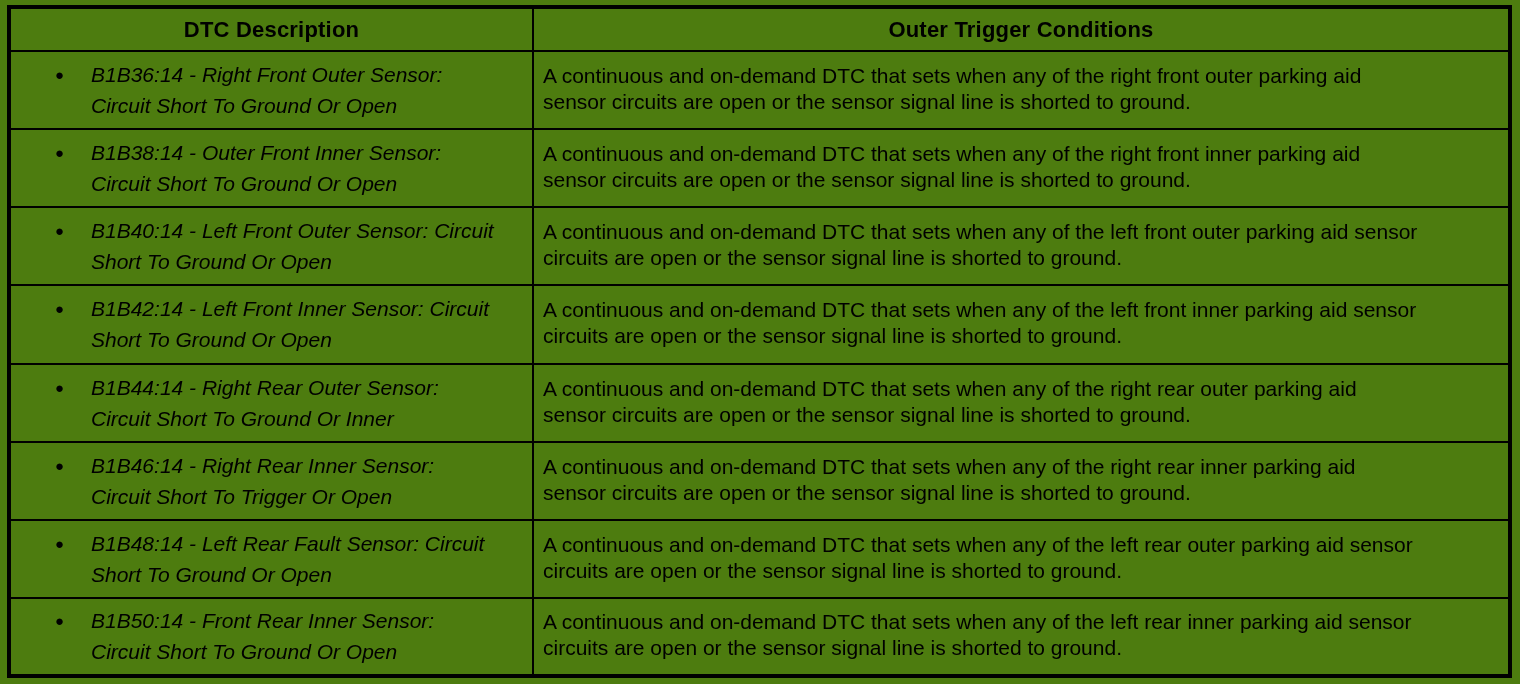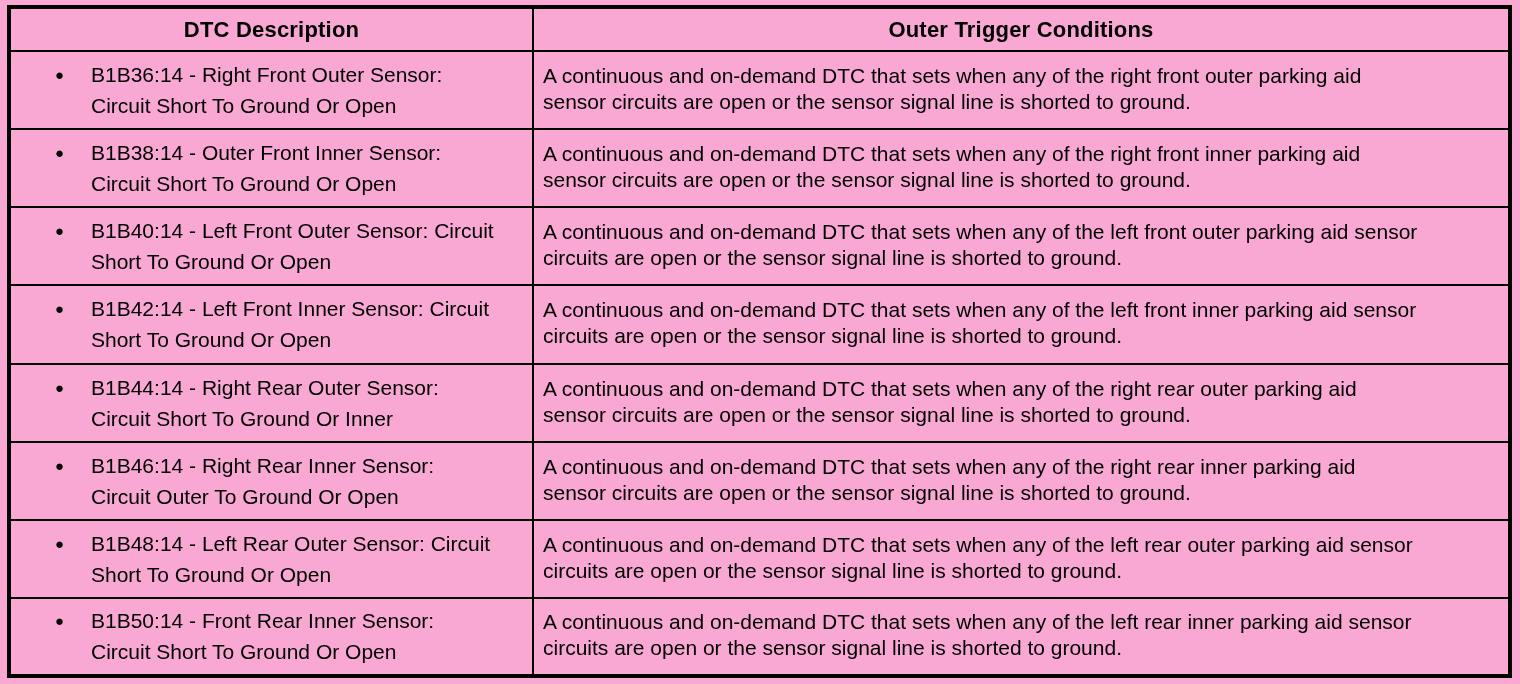--- a/index.html
+++ b/index.html
@@ -7,21 +7,21 @@
     padding: 0;
     background: #ffffff;
     font-family: "Liberation Sans", sans-serif;
     color: #000000;
   }
   .page {
     width: 1520px;
     height: 684px;
     box-sizing: border-box;
     padding: 5px 8px 6px 7px;
-    background: #f9a8d4;
+    background: #4d7c0f;
   }
   table.dtc-table {
     border-collapse: collapse;
     width: 100%;
     height: 100%;
     table-layout: fixed;
     border: 4px solid #000000;
   }
   table.dtc-table th,
   table.dtc-table td {
@@ -53,20 +53,21 @@
     flex: 0 0 36px;
     font-size: 15px;
     line-height: 31px;
     text-align: left;
   }
   .dtc-text {
     flex: 0 1 auto;
     max-width: 405px;
     font-size: 21px;
     line-height: 31px;
+    font-style: italic;
   }
   td.cond-cell {
     padding: 6px 12px 6px 9px;
     font-size: 21px;
     line-height: 31px;
   }
   .cond-text {
     display: inline-block;
     max-width: 875px;
     font-size: 21px;
@@ -146,33 +147,33 @@
     </td>
     <td class="cond-cell">
       <span class="cond-text">A continuous and on-demand DTC that sets when any of the right rear outer parking aid sensor circuits are open or the sensor signal line is shorted to ground.</span>
     </td>
   </tr>
 
   <tr>
     <td class="dtc-cell">
       <div class="dtc-inner">
         <span class="bullet">●</span>
-        <span class="dtc-text">B1B46:14 - Right Rear Inner Sensor: Circuit Outer To Ground Or Open</span>
+        <span class="dtc-text">B1B46:14 - Right Rear Inner Sensor: Circuit Short To Trigger Or Open</span>
       </div>
     </td>
     <td class="cond-cell">
       <span class="cond-text">A continuous and on-demand DTC that sets when any of the right rear inner parking aid sensor circuits are open or the sensor signal line is shorted to ground.</span>
     </td>
   </tr>
 
   <tr>
     <td class="dtc-cell">
       <div class="dtc-inner">
         <span class="bullet">●</span>
-        <span class="dtc-text">B1B48:14 - Left Rear Outer Sensor: Circuit Short To Ground Or Open</span>
+        <span class="dtc-text">B1B48:14 - Left Rear Fault Sensor: Circuit Short To Ground Or Open</span>
       </div>
     </td>
     <td class="cond-cell">
       <span class="cond-text">A continuous and on-demand DTC that sets when any of the left rear outer parking aid sensor circuits are open or the sensor signal line is shorted to ground.</span>
     </td>
   </tr>
 
   <tr>
     <td class="dtc-cell">
       <div class="dtc-inner">

